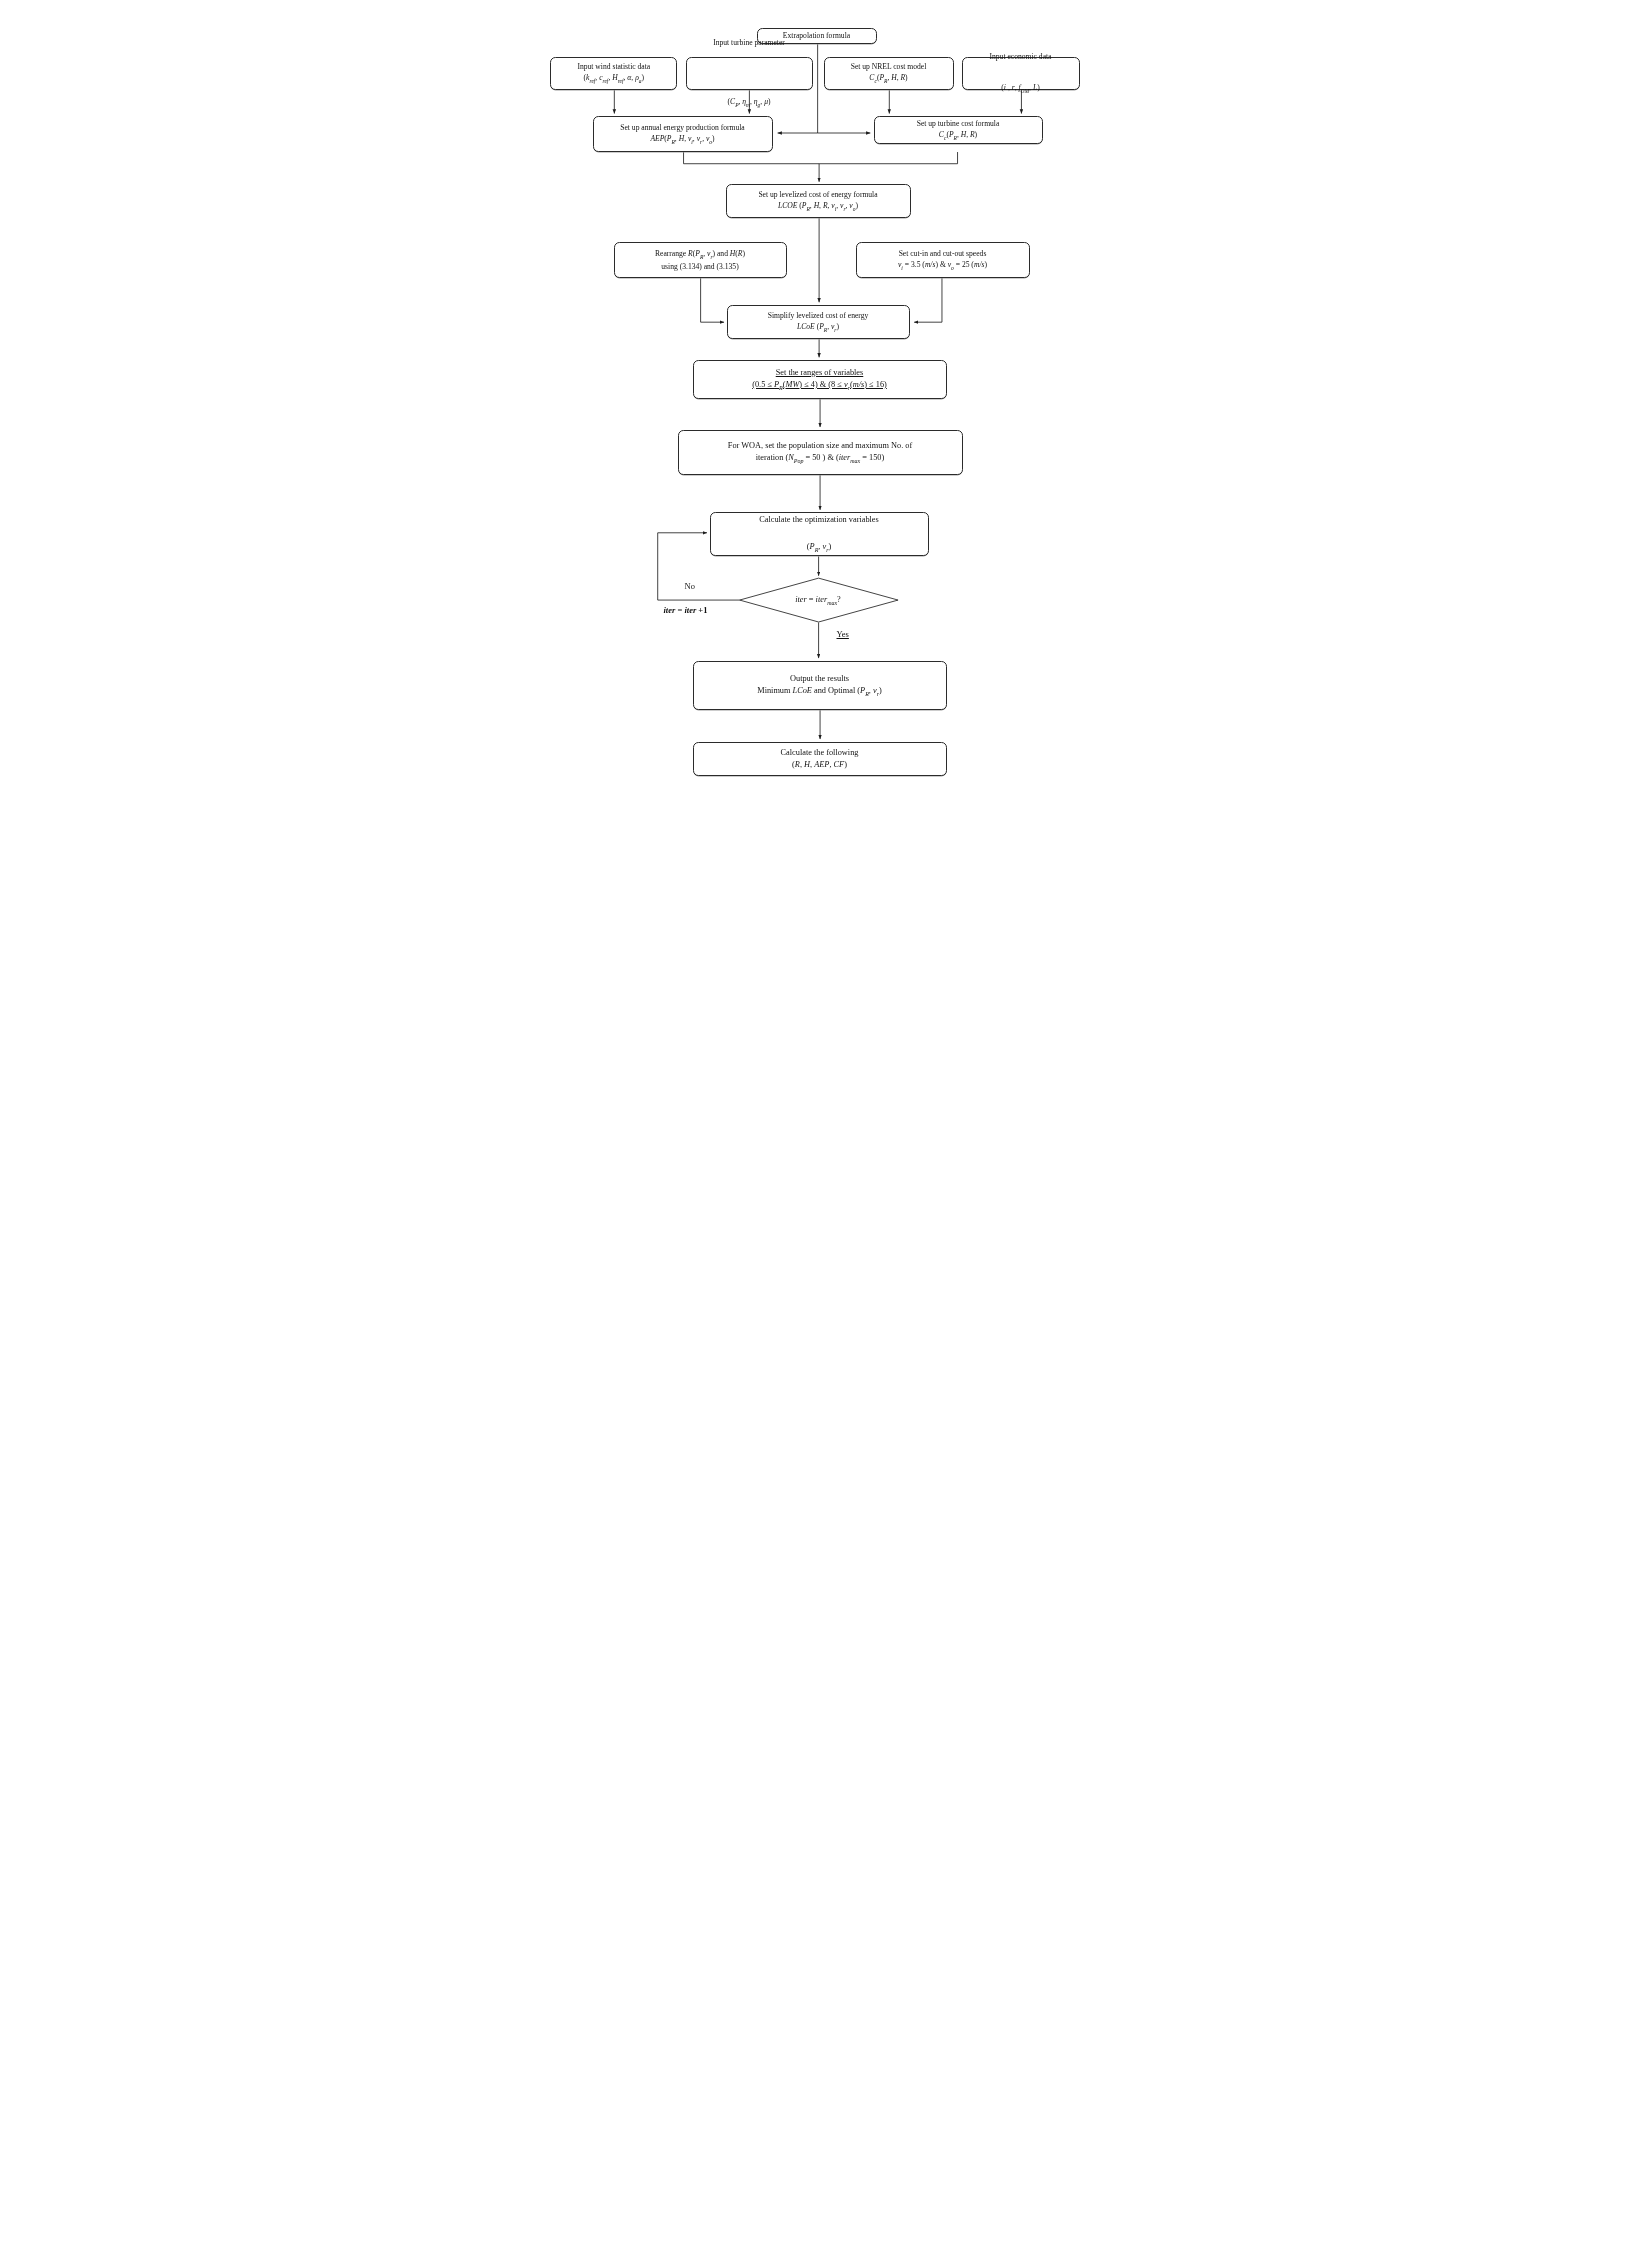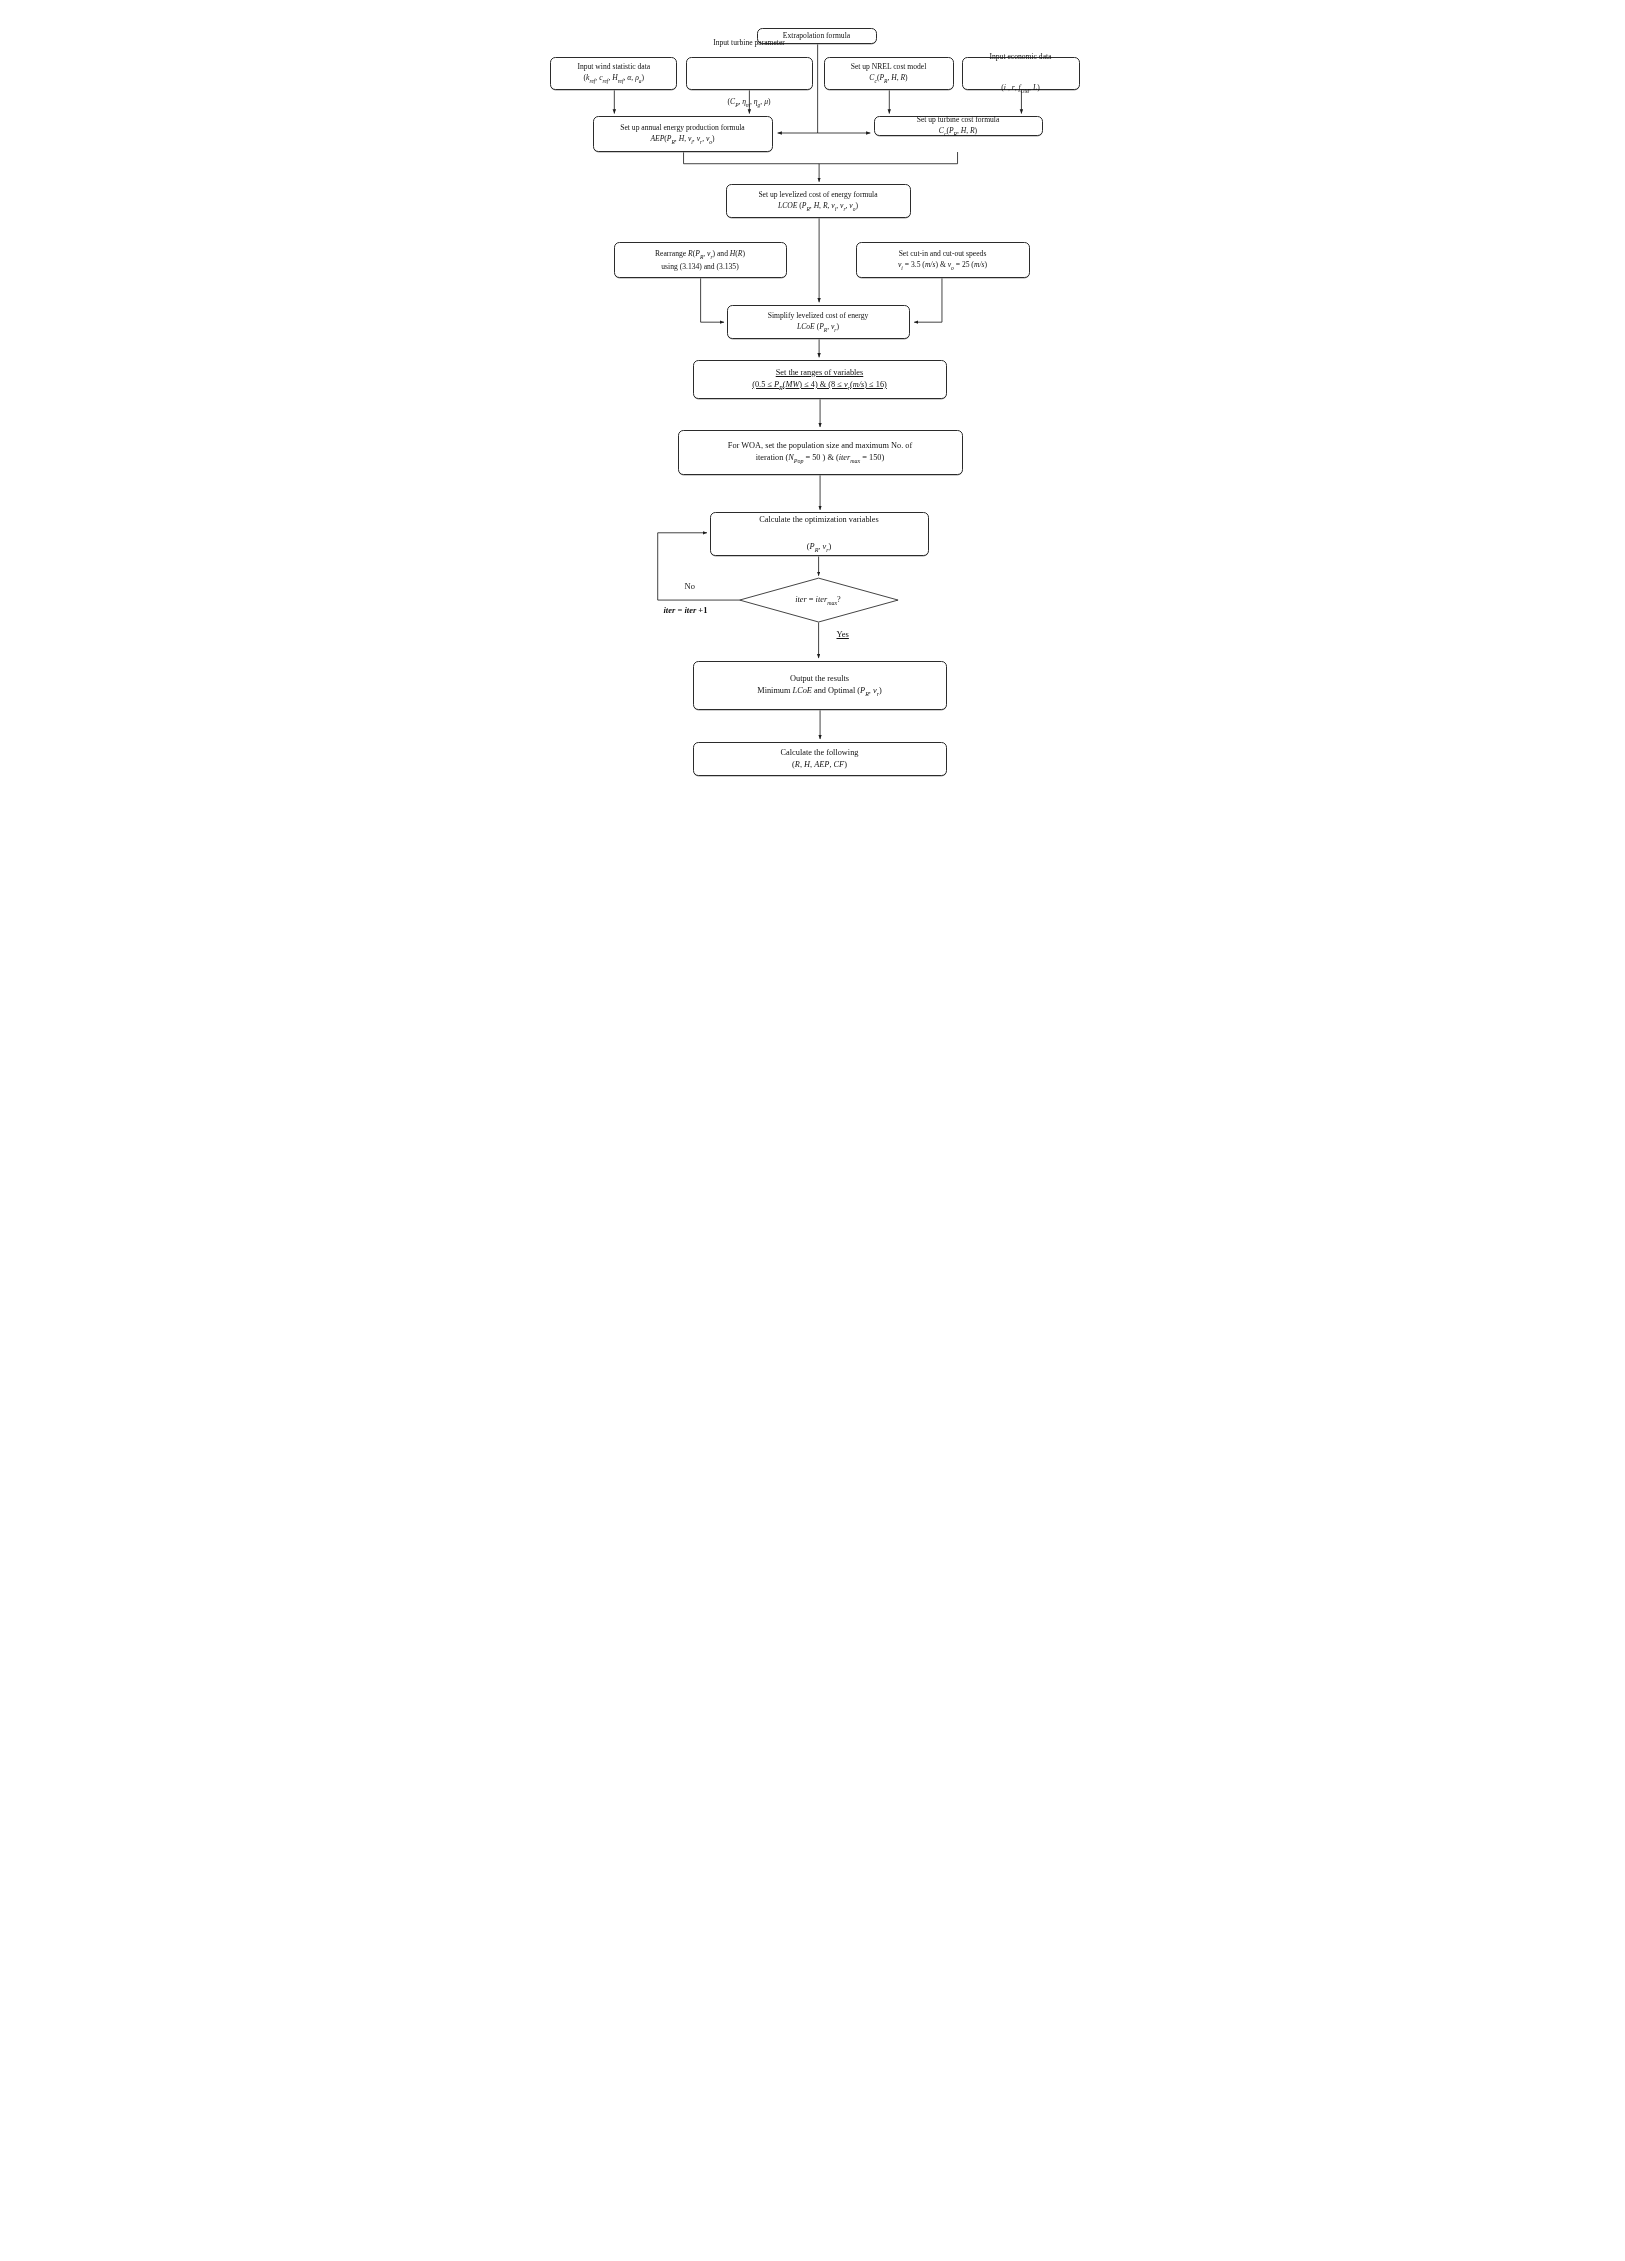--- a/index.html
+++ b/index.html
@@ -118,21 +118,21 @@
   <div class="node" style="left:420px; top:41px; width:118px; height:33px;gap:20px;">
     <div>Input economic data</div>
     <div class="formula">(<i>i</i> , <i>r</i>, <i>f</i><sub><i>OM</i></sub>, <i>L</i>)</div>
   </div>
 
   <div class="node" style="left:51px; top:100px; width:180px; height:36px;">
     <div>Set up annual energy production formula</div>
     <div class="formula"><i>AEP</i>(<i>P</i><sub><i>R</i></sub>, <i>H</i>, <i>v</i><sub><i>i</i></sub>, <i>v</i><sub><i>r</i></sub>, <i>v</i><sub><i>o</i></sub>)</div>
   </div>
 
-  <div class="node" style="left:332px; top:100px; width:169px; height:20px;">
+  <div class="node" style="left:332px; top:100px; width:169px; height:28px;">
     <div>Set up turbine cost formula</div>
     <div class="formula"><i>C</i><sub><i>c</i></sub>(<i>P</i><sub><i>R</i></sub>, <i>H</i>, <i>R</i>)</div>
   </div>
 
   <div class="node" style="left:184px; top:168px; width:185px; height:34px;">
     <div>Set up levelized cost of energy formula</div>
     <div class="formula"><i>LCOE</i> (<i>P</i><sub><i>R</i></sub>, <i>H</i>, <i>R</i>, <i>v</i><sub><i>i</i></sub>, <i>v</i><sub><i>r</i></sub>, <i>v</i><sub><i>o</i></sub>)</div>
   </div>
 
   <div class="node" style="left:72px; top:226px; width:173px; height:36px;">

